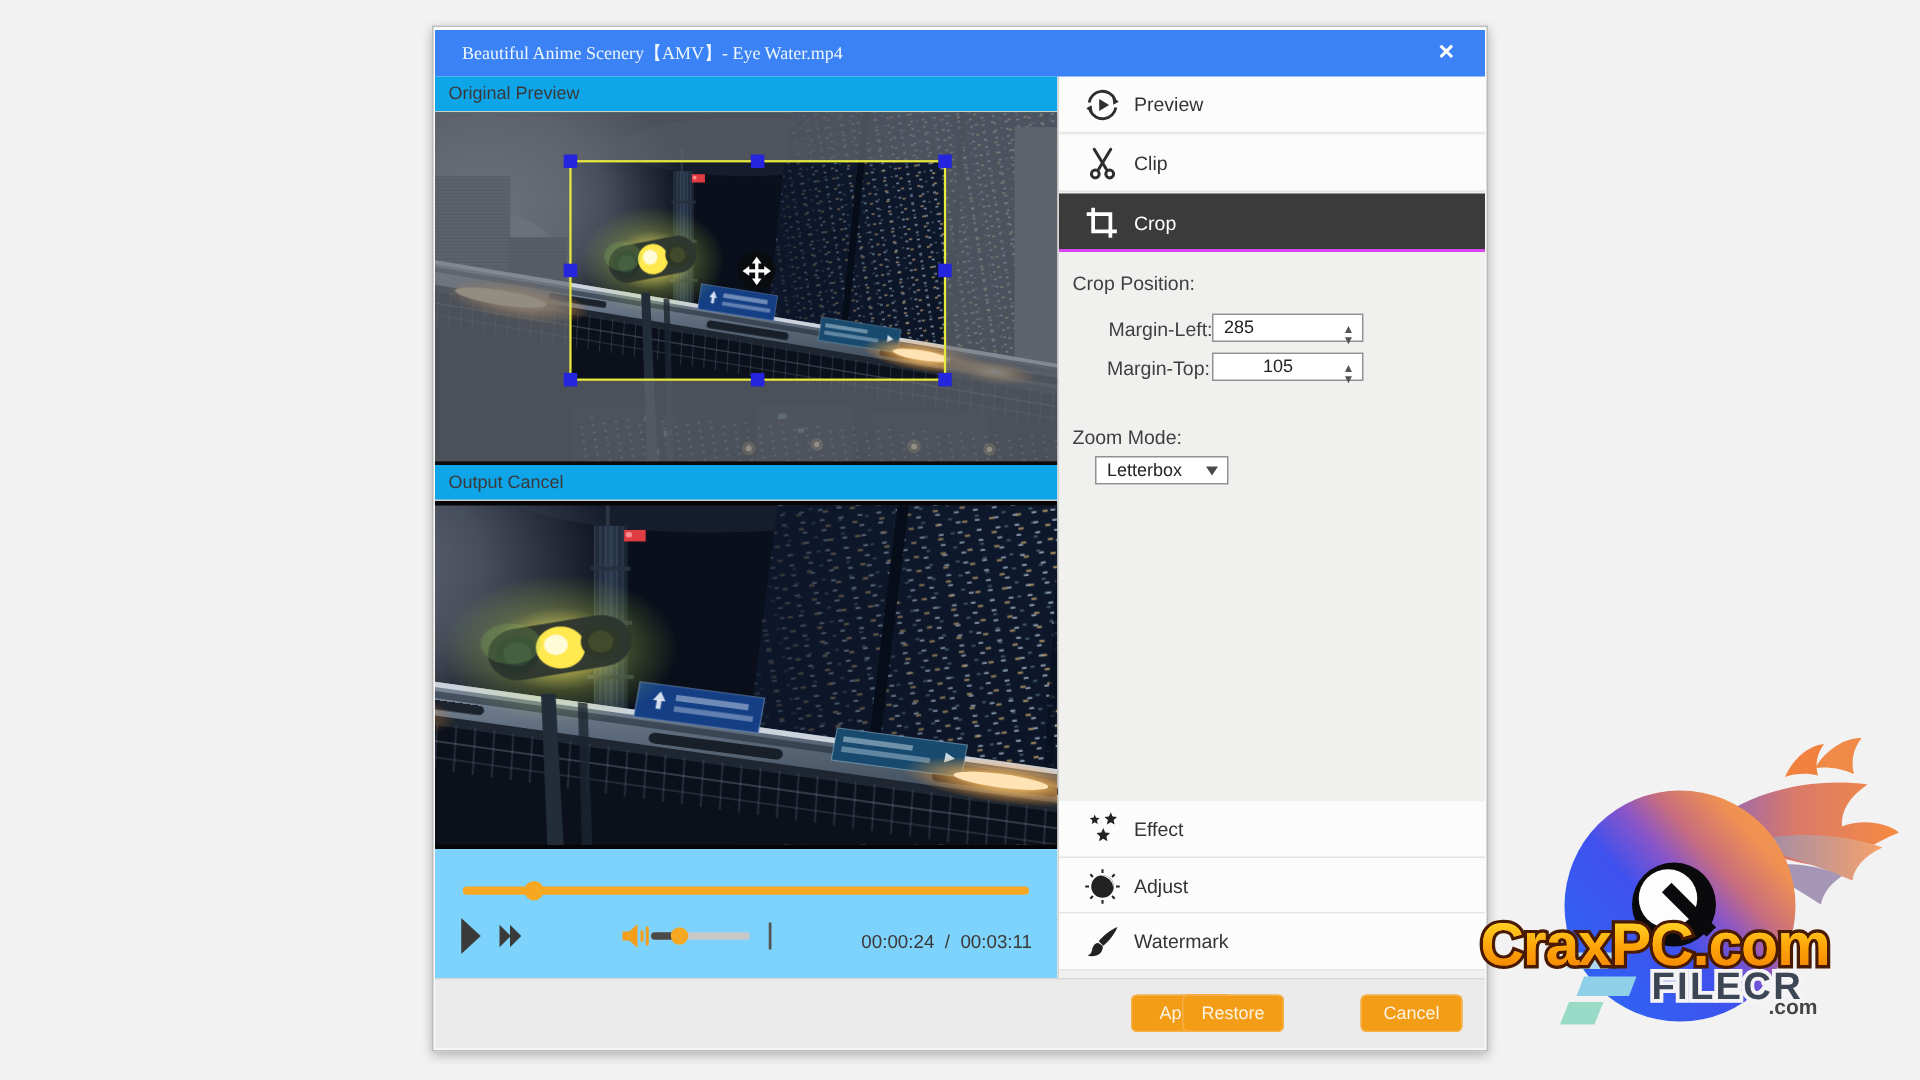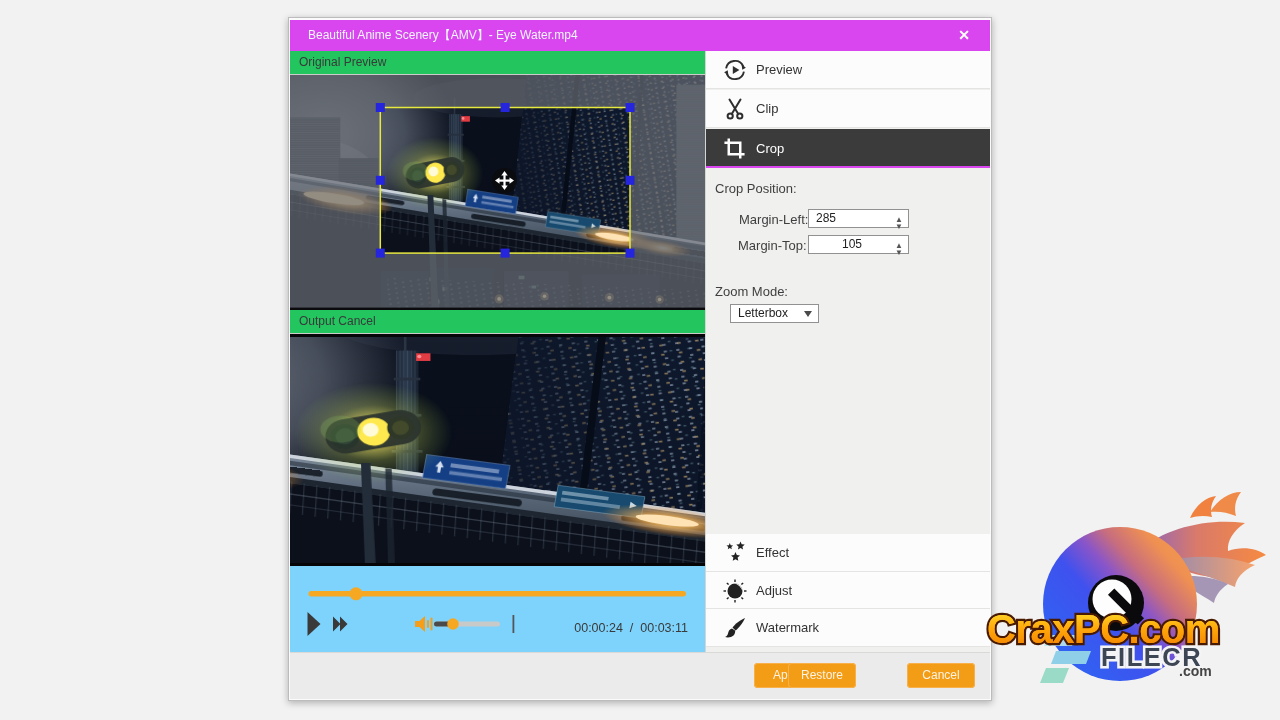--- a/index.html
+++ b/index.html
@@ -1,25 +1,25 @@
 <!DOCTYPE html>
 <html><head>
 <meta charset="utf-8">
 <style>
   * { margin:0; padding:0; box-sizing:border-box; }
   html,body { width:1280px; height:720px; overflow:hidden; }
   body { background:#f2f2f2; font-family:"Liberation Sans", sans-serif; position:relative; }
   .abs { position:absolute; }
   .dlg { left:288px; top:17px; width:704px; height:684px; background:#fbfbfb;
          border:1px solid #bcbcbc; box-shadow:0 2px 7px rgba(0,0,0,.28); }
-  .tbar { left:290px; top:20px; width:700px; height:31px; background:#d946ef; color:#eef7fb;
-          font-size:12px; line-height:31px; }
+  .tbar { left:290px; top:20px; width:700px; height:31px; background:#3b82f6; color:#eef7fb;
+          font-size:12px; line-height:31px;font-family:Liberation Serif, serif; }
   .tbar .t { position:absolute; left:18px; top:0; }
   .tbar .x { position:absolute; right:20px; top:0px; font-size:14px; font-weight:bold; color:#fff; }
-  .lblbar { left:290px; width:415px; height:24px; background:#22c55e; border-bottom:1px solid #cccccb;
+  .lblbar { left:290px; width:415px; height:24px; background:#0ea5e9; border-bottom:1px solid #cccccb;
             font-size:12px; color:#3a3a3a; line-height:23px; padding-left:9px; }
   .vid1 { left:290px; top:75px; width:415px; height:235px; background:#11161f; overflow:hidden; }
   .vid2 { left:290px; top:334px; width:415px; height:232px; background:#060608; overflow:hidden; }
   .player { left:290px; top:566px; width:415px; height:86px; background:#7dd3fc; }
   .footer { left:290px; top:652px; width:700px; height:47px; background:#ebebeb; border-top:1px solid #d9d9d8; }
   .panelbg { left:705px; top:51px; width:285px; height:601px; background:#f0f0ef; border-left:1px solid #d5d5d4; }
   .prow { left:706px; width:284px; height:38px; background:#fcfcfc; border-bottom:1px solid #e4e4e3;
           font-size:13px; color:#333; }
   .prow .txt { position:absolute; left:50px; top:11px; }
   .prow .ic { position:absolute; left:17px; top:7px; width:24px; height:24px; }

